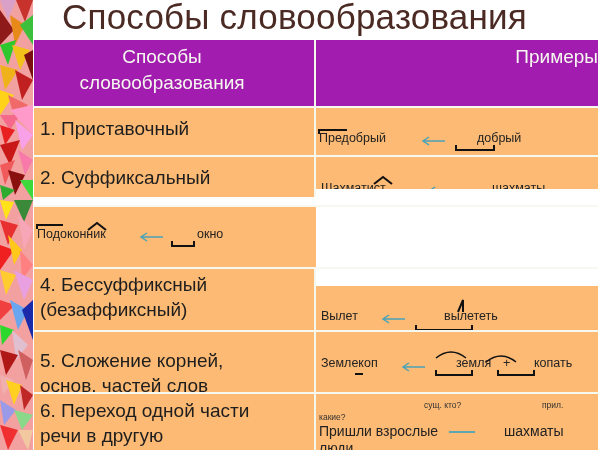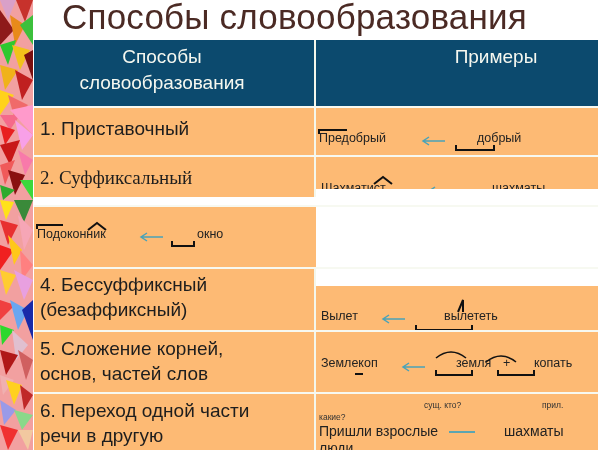--- a/index.html
+++ b/index.html
@@ -17,27 +17,27 @@
   }
   .table {
     position:absolute; left:34px; top:40px; width:564px; height:420px;
   }
   .row { position:absolute; left:0; width:564px; display:flex; }
   .cell {
     box-sizing:border-box; background:#fdba74; position:relative; overflow:hidden;
   }
   .c1 { width:282px; border-right:2px solid #f4f7ec; }
   .c2 { width:282px; }
-  .row.head .cell { background:#0c4a6e; }
+  .row.head .cell { background:#a21caf; }
   .rowline { position:absolute; left:0; width:564px; height:2px; background:#f7f9f1; }
   .head-text {
     color:#f6f8f0; font-size:19px; text-align:center; line-height:26px; padding-top:4px;
   }
   .head-text.left { padding-left:6px; padding-right:30px; }
-  .head-text.right { text-align:center; padding-left:78px; }
+  .head-text.right { text-align:right; padding-left:78px; }
   .name {
     font-size:19px; color:#1e1e1e; padding:8px 0 0 6px; line-height:25px;
   }
   .ex { position:absolute; font-size:12.5px; color:#222; white-space:nowrap; }
   .ex.big { font-size:14px; }
   .ex.tiny { font-size:8.5px; color:#333; }
   .arrow { position:absolute; height:10px; }
   .mark { position:absolute; }
 </style>
 </head>
@@ -125,21 +125,21 @@
         </svg>
       <div class="ex" style="left:161px;top:23px;">добрый</div>
       <svg class="mark" style="left:138px;top:36px;" width="42" height="8">
           <path d="M2,1 L2,6 L40,6 L40,1" stroke="#111" stroke-width="2" fill="none"></path>
         </svg>
     </div>
   </div>
   <div class="rowline" style="top:115px;"></div>
 
   <div class="row" style="top:117px;height:48px;">
-    <div class="cell c1" style="height:40px;font-family:Liberation Serif, serif;">
+    <div class="cell c1" style="height:40px;">
       <div class="name">2.  Суффиксальный</div>
     </div>
     <div class="cell c2" style="height:32px;">
       <div class="ex" style="left:5px;top:24px;">Шахматист</div>
       <svg class="mark" style="left:56px;top:18px;" width="22" height="10">
           <path d="M2,9 L11,2 L20,9" stroke="#111" stroke-width="2" fill="none"></path>
         </svg>
       <svg class="arrow" style="left:110px;top:29px;" width="26" height="10">
           <path d="M25,5 L3,5 M9,1 L3,5 L9,9" stroke="#4aa3b8" stroke-width="1.5" fill="none"></path>
         </svg>
@@ -189,21 +189,21 @@
         </svg>
       <svg class="mark" style="left:98px;top:38px;" width="60" height="8">
           <path d="M2,1 L2,6 L58,6 L58,1" stroke="#111" stroke-width="2" fill="none"></path>
         </svg>
     </div>
   </div>
   <div class="rowline" style="top:290px;"></div>
 
   <div class="row" style="top:292px;height:60px;">
     <div class="cell c1" style="height:60px;">
-      <div class="name" style="padding-top:4px;">
+      <div class="name" style="padding-top:16px;">
         <div>5.  Сложение корней,</div>
         <div>основ, частей слов</div>
       </div>
     </div>
     <div class="cell c2" style="height:70px;">
       <div class="ex" style="left:5px;top:24px;">Землекоп</div>
       <svg class="mark" style="left:38px;top:40px;" width="10" height="4">
           <path d="M1,2 L9,2" stroke="#111" stroke-width="2"></path>
         </svg>
       <svg class="arrow" style="left:84px;top:30px;" width="26" height="10">

